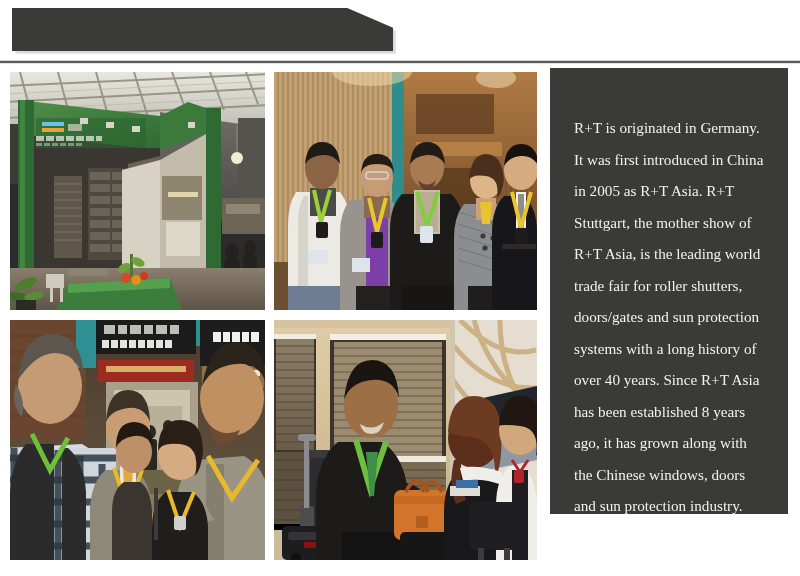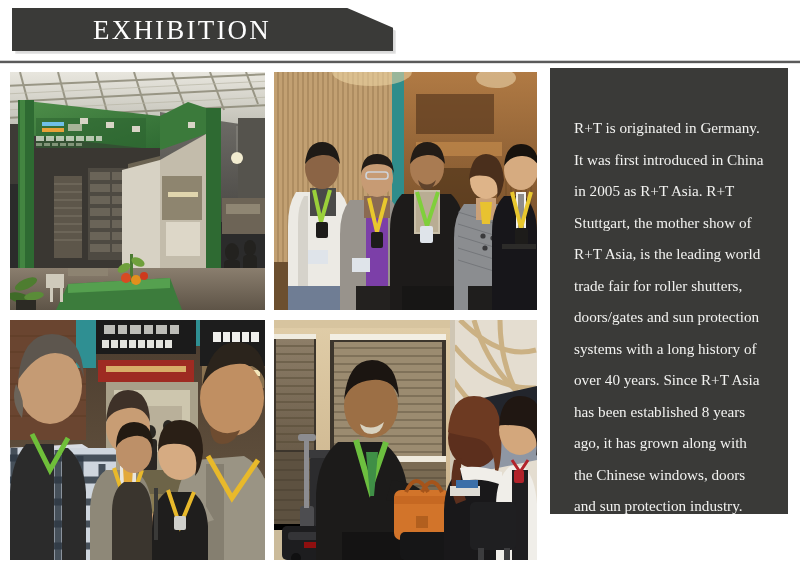--- a/index.html
+++ b/index.html
@@ -118,21 +118,20 @@
     margin: 0;
     text-align: left;
   }
 </style>
 </head>
 <body>
 
 <div id="header-banner">
   <div class="banner-shadow"></div>
   <div class="banner-shape"></div>
-  <div id="banner-title">EXHIBITION</div>
 </div>
 
 <div id="header-divider">
   <div class="rule-top"></div>
   <div class="rule-main"></div>
   <div class="rule-bottom"></div>
 </div>
 
 <div class="photo" id="photo-booth">
   <svg viewBox="0 0 255 238" preserveAspectRatio="none">

